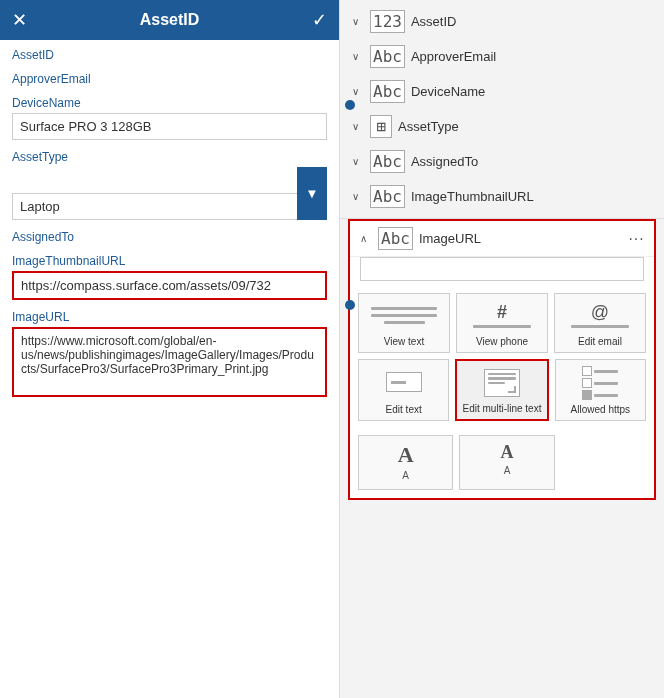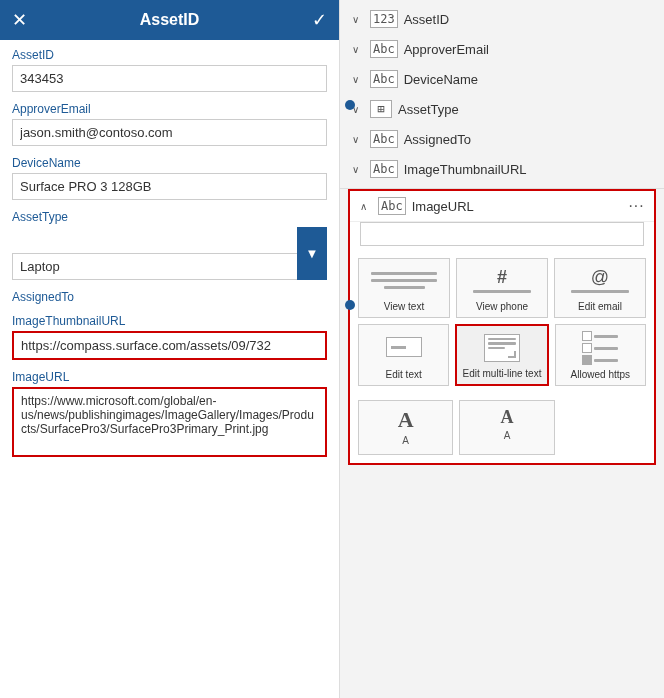--- a/index.html
+++ b/index.html
@@ -152,21 +152,21 @@
       background: #f3f3f3;
     }
 
     .field-chevron {
       font-size: 10px;
       color: #555;
       width: 12px;
     }
 
     .field-type-icon {
-      font-size: 12px;
+      font-size: 16px;
       color: #555;
       border: 1px solid #aaa;
       padding: 1px 2px;
       min-width: 22px;
       text-align: center;
       background: #fff;
       font-family: monospace;
     }
 
     .field-name-text {
@@ -390,26 +390,24 @@
     <div class="left-header">
       <span class="left-header-icon">✕</span>
       <span class="left-header-title">AssetID</span>
       <span class="left-header-icon">✓</span>
     </div>
 
     <div class="left-body">
 
       <div class="field-group">
         <div class="field-label">AssetID</div>
-        <input class="field-input" type="text" value="343453" style="">
       </div>
 
       <div class="field-group">
         <div class="field-label">ApproverEmail</div>
-        <input class="field-input" type="text" value="jason.smith@contoso.com" style="">
       </div>
 
       <div class="field-group">
         <div class="field-label">DeviceName</div>
         <input class="field-input" type="text" value="Surface PRO 3 128GB" style="">
       </div>
 
       <div class="field-group">
         <div class="field-label">AssetType</div>
         <div class="field-select-wrapper">

